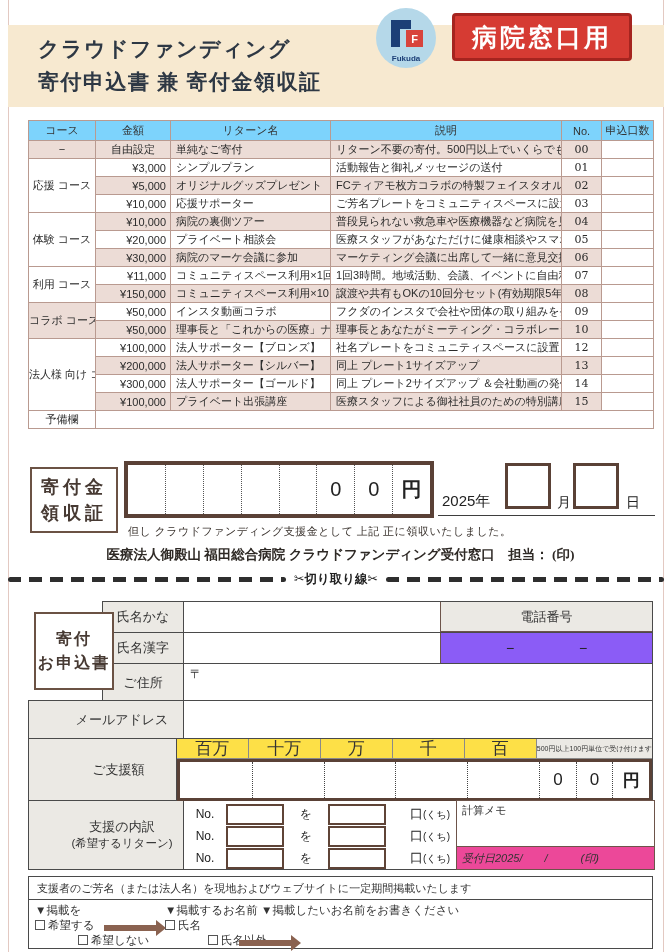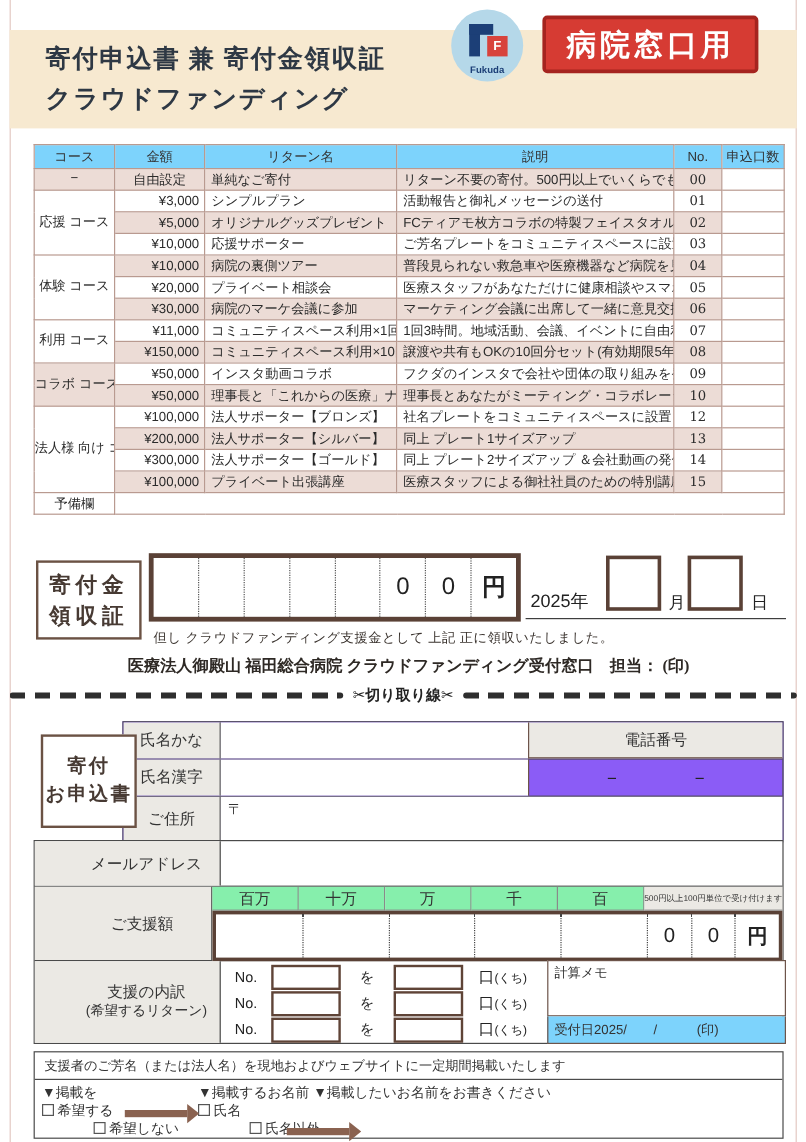--- a/index.html
+++ b/index.html
@@ -88,42 +88,42 @@
   .lgrid { position:absolute; left:28px; top:700px; width:625px; border:1.5px solid #4a4a4a; background:#fff; }
   .lrow { display:flex; border-bottom:1px solid #4a4a4a; position:relative; }
   .lrow:last-child { border-bottom:none; }
   .llabel { width:155px; background:#ebe9e4; border-right:1px solid #4a4a4a; display:flex; flex-direction:column;
             align-items:center; justify-content:center; font-size:13px; color:#333; line-height:1.35;padding-left:32px; }
   .llabel .sub { font-size:11.5px; }
   .lcontent { flex:1; position:relative; }
   .h38 { height:38px; } .h62 { height:62px; } .h68 { height:68px; }
 
   .digit-strip { display:flex; height:20px; }
-  .dcell { width:72px; background:#86efac; border-right:1px solid #8a8a8a; border-bottom:1px solid #8a8a8a;
-           display:flex; align-items:center; justify-content:center; font-size:13px; color:#333; }
+  .dcell { width:72px; background:#fde047; border-right:1px solid #8a8a8a; border-bottom:1px solid #8a8a8a;
+           display:flex; align-items:center; justify-content:center; font-size:17px; color:#333; }
   .dnote { flex:1; background:#ebe9e4; border-bottom:1px solid #8a8a8a; display:flex; align-items:center;
            justify-content:center; font-size:7px; color:#333; white-space:nowrap; }
   .s-amountbox { position:absolute; left:0; top:20px; width:100%; height:42px; border:3.5px solid #5a4136;
                  background:#fff; display:flex; }
   .scell { width:72px; border-left:1.5px dotted #444; }
   .scell:first-child { border-left:none; }
   .scell-sm { width:36.7px; border-left:1.5px dotted #444; display:flex; align-items:center; justify-content:center;
               font-size:17px; color:#222; }
   .scell-sm.yen { font-weight:600; }
 
   .bd-row { position:absolute; left:0; height:22px; display:flex; align-items:center; font-size:12px; color:#222; }
   .bd-no { width:42px; text-align:center; }
   .bd-box { width:58px; height:21px; border:2.5px solid #5f4437; background:#fff; }
   .bd-wo { width:44px; text-align:center; }
-  .bd-kuchi { padding-left:13px; font-size:13px; }
+  .bd-kuchi { padding-left:24px; font-size:13px; }
   .bd-kuchi .small { font-size:10px; }
   .memo-cell { position:absolute; left:272px; top:-1px; width:199px; height:47px; border:1.5px solid #6d544a;
                background:#fff; font-size:11px; color:#333; padding:2px 0 0 5px; }
   .date-cell { position:absolute; left:272px; top:46px; width:199px; height:23px; border:1.5px solid #6d544a;
-               border-top:none; background:#7dd3fc; font-size:11px; color:#333; padding:4px 16px 0 5px; white-space:nowrap; }
+               border-top:none; background:#ec4899; font-size:11px; color:#333; padding:4px 16px 0 5px; white-space:nowrap;font-style:italic; }
 
   .pgrid { position:absolute; left:28px; top:876px; width:625px; border:1.5px solid #4a4a4a; background:#fff; }
   .p-notice { border-bottom:1px solid #4a4a4a; height:23px; display:flex; align-items:center; padding-left:8px;
               font-size:11px; color:#333; white-space:nowrap; }
   .p-body { position:relative; height:48px; font-size:11.5px; color:#333; }
   .ph { position:absolute; top:3px; white-space:nowrap; }
   .ph1 { left:6px; } .ph2 { left:136px; } .ph3 { left:232px; }
   .popt { position:absolute; white-space:nowrap; }
   .rowA { top:18px; } .rowB { top:33px;padding-left:43px; }
   .col1 { left:6px; } .col2 { left:136px; }
@@ -138,22 +138,22 @@
 </style>
 </head>
 <body>
 
 <div class="page">
   <div class="edge l"></div>
   <div class="edge r"></div>
 
   <div class="band"></div>
   <div class="title">
+    <div>クラウドファンディング</div>
     <div>寄付申込書 兼 寄付金領収証</div>
-    <div>クラウドファンディング</div>
   </div>
   <div class="logo">
     <div class="logo-mark">
       <div class="lm-v"></div>
       <div class="lm-h"></div>
       <div class="lm-r">F</div>
     </div>
     <div class="logo-text">Fukuda</div>
   </div>
   <div class="badge">病院窓口用</div>

